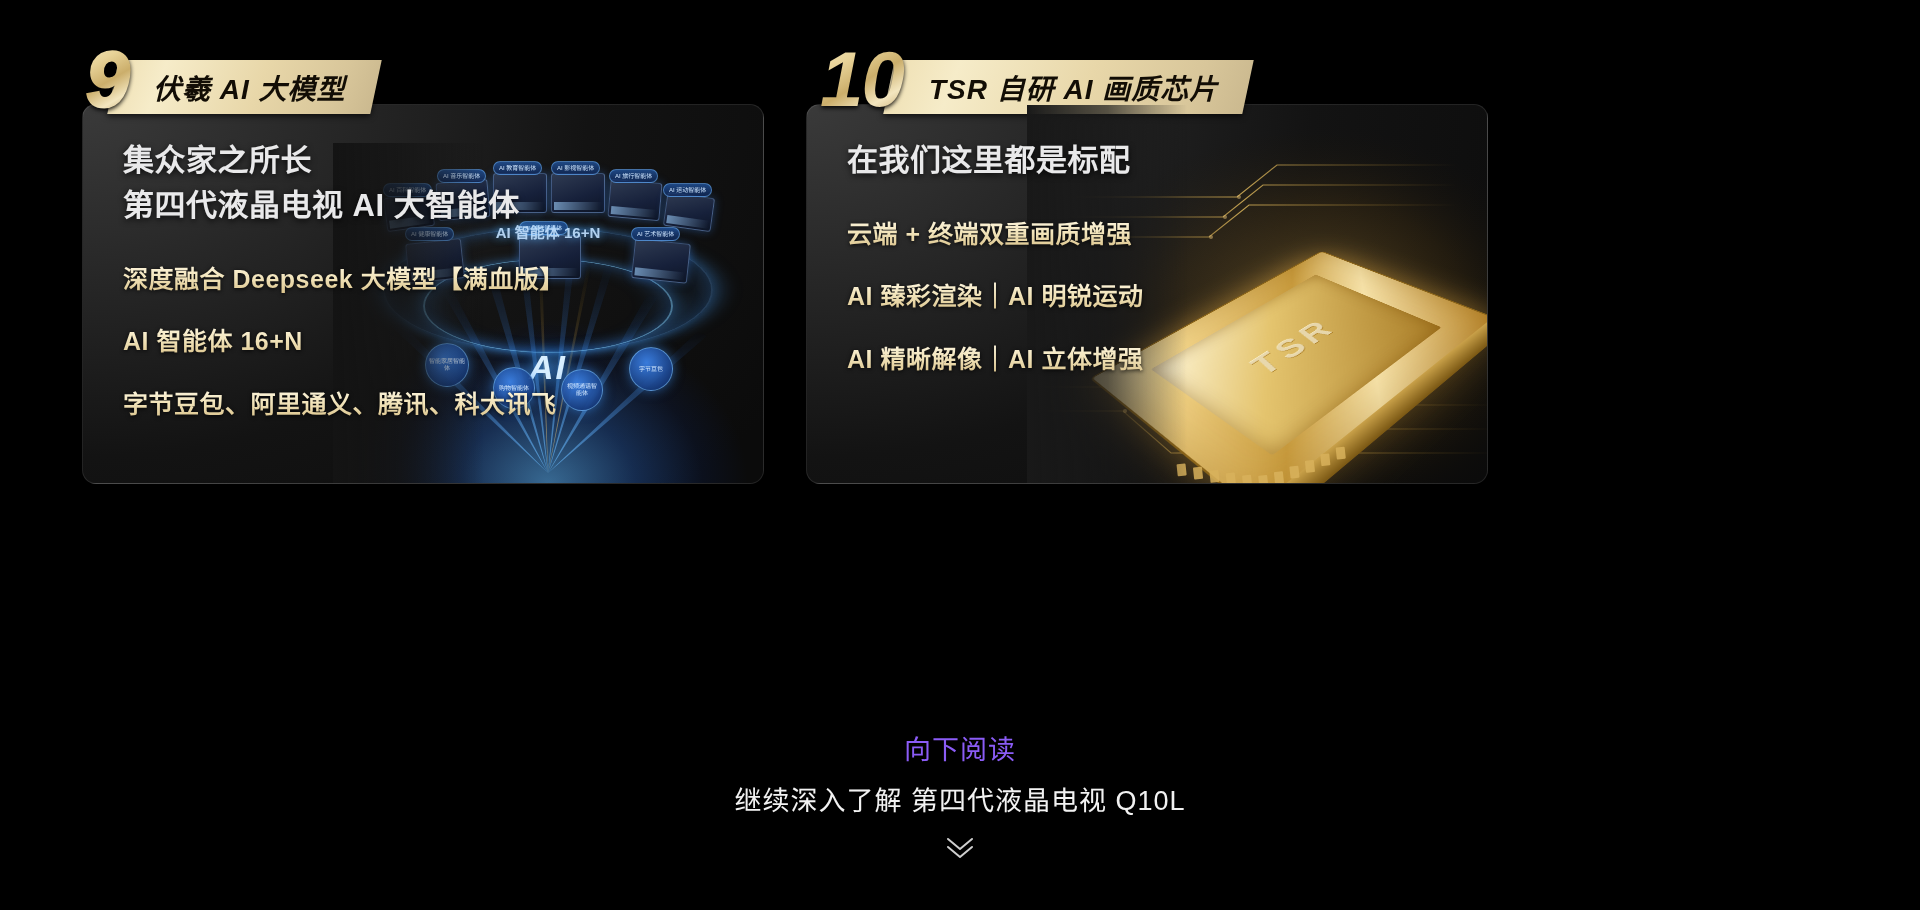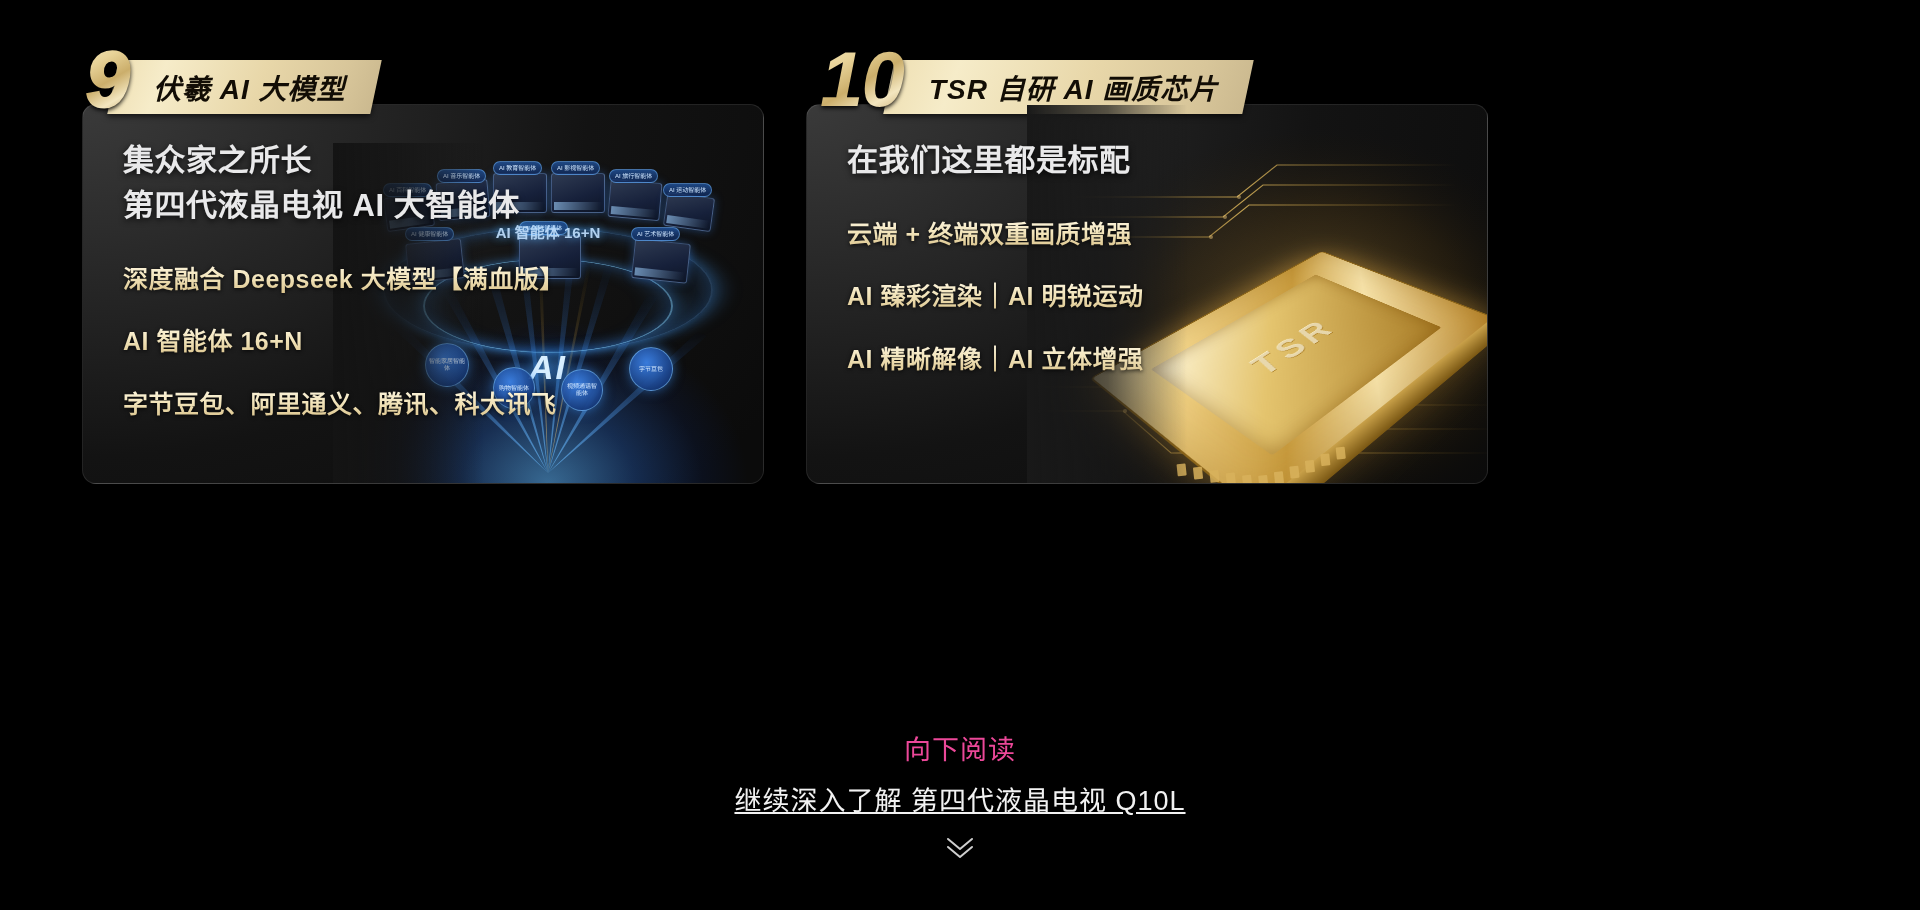--- a/index.html
+++ b/index.html
@@ -167,22 +167,22 @@
   }
   .pins { position:absolute; inset:-8px; }
   .art-right-fade {
     position:absolute; left:0; top:0; width:160px; height:100%;
     background:linear-gradient(90deg,#191919 0%,rgba(25,25,25,.7) 50%,rgba(25,25,25,0) 100%);
     z-index:3;
   }
 
   
   .footer { position:absolute; left:0; width:100%; text-align:center; }
-  .f-line1 { color:#ec4899; font-size:27px; letter-spacing:1px; }
-  .f-line2 { color:#f2f2f2; font-size:27px; letter-spacing:1px; margin-top:12px;text-decoration:underline; }
+  .f-line1 { color:#8b5cf6; font-size:27px; letter-spacing:1px; }
+  .f-line2 { color:#f2f2f2; font-size:27px; letter-spacing:1px; margin-top:12px; }
   .chev { margin-top:16px; display:inline-block; line-height:0; }
   .chev svg { display:block; }
 </style>
 </head>
 <body>
 
 <div class="stage">
 
   <div class="sec-head" style="left:86px; top:32px;">
     <div class="sec-num outline">9</div>

